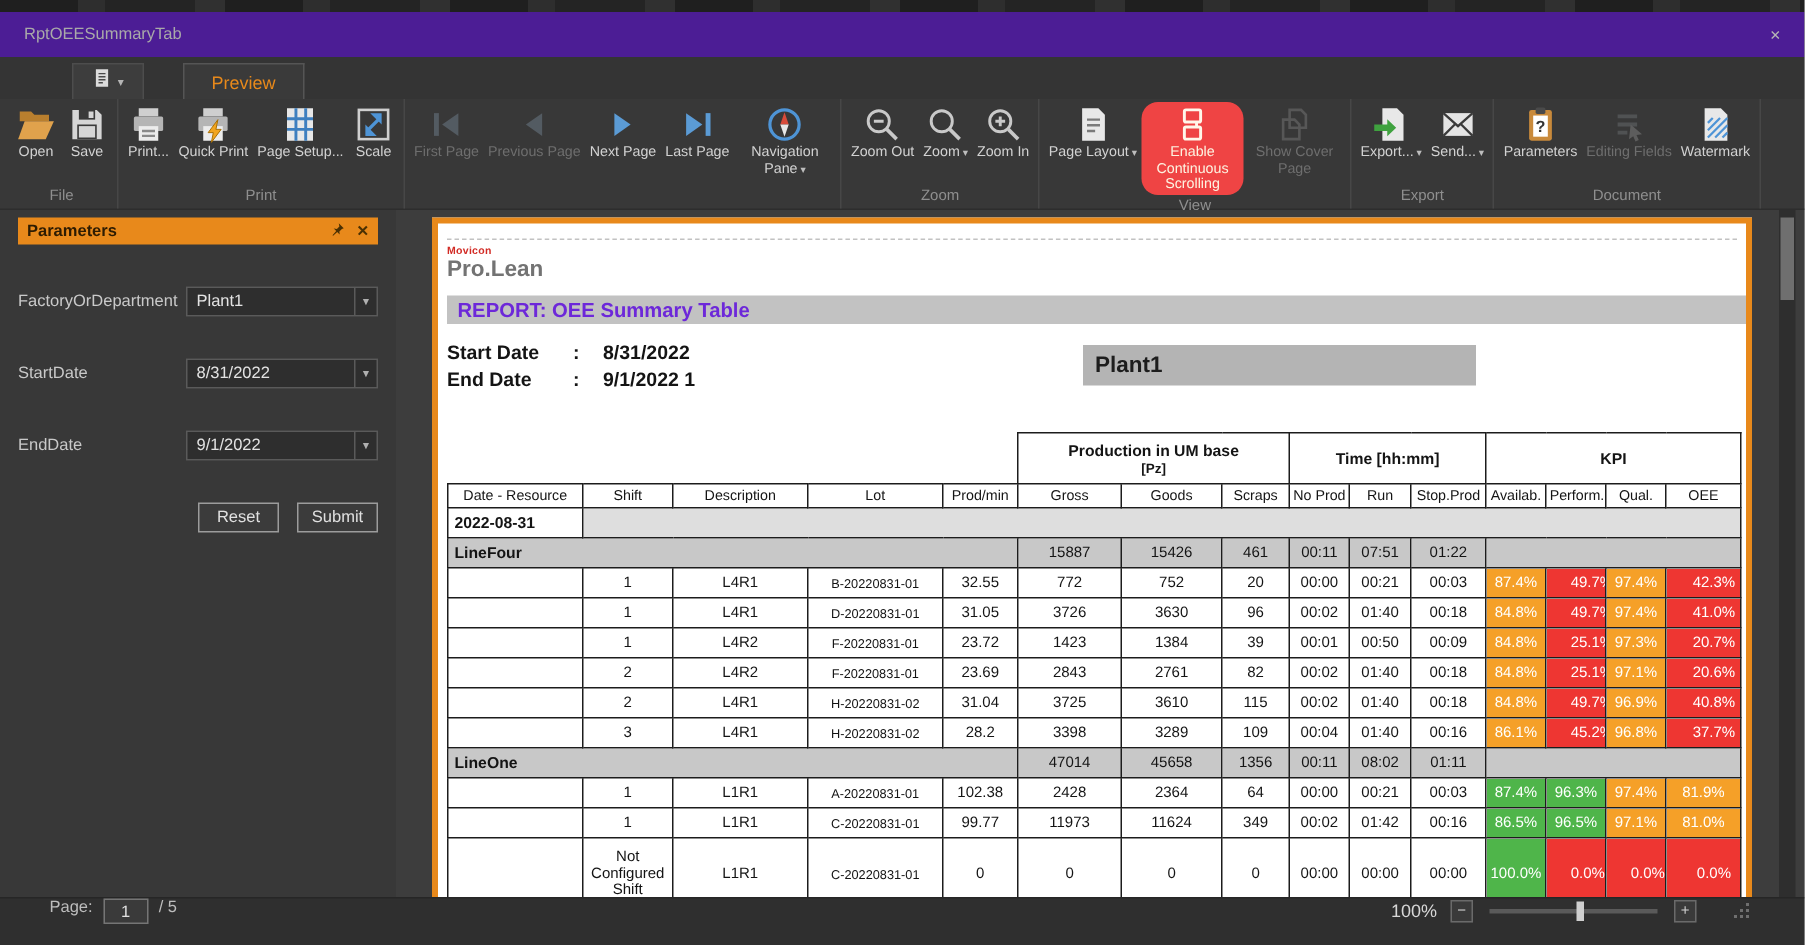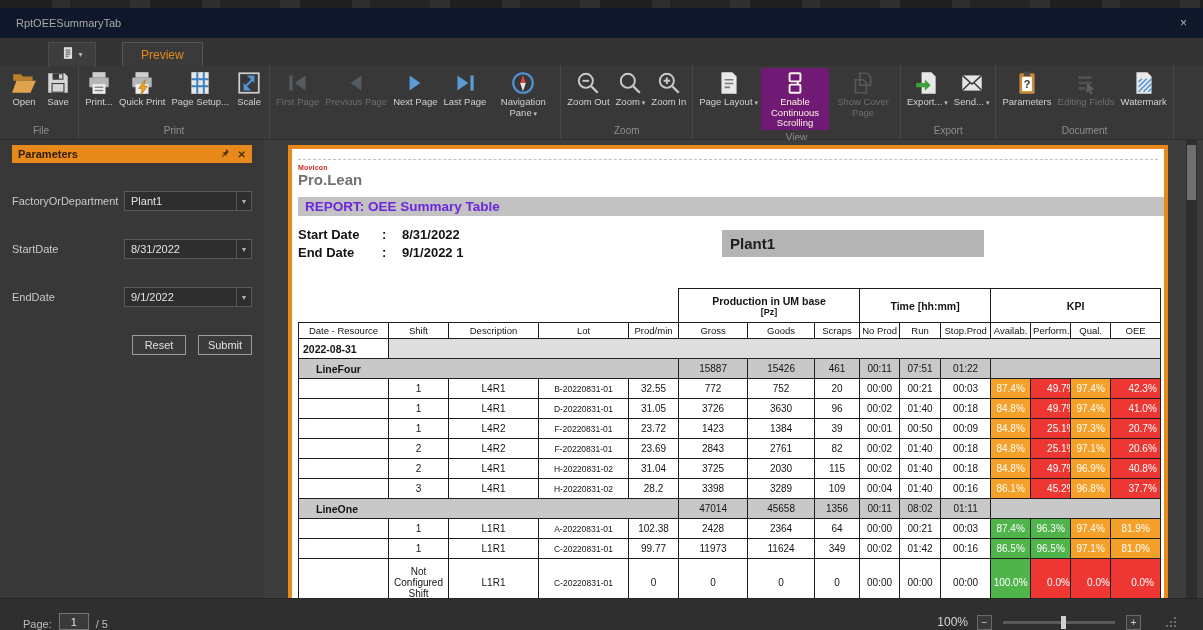--- a/index.html
+++ b/index.html
@@ -6,41 +6,41 @@
   html,body { margin:0; padding:0; }
   body {
     width:1203px; height:630px; overflow:hidden; position:relative;
     background:#383838; font-family:"Liberation Sans", sans-serif; color:#d6d6d6;
   }
   
   .top-strip { height:8px;
     background:repeating-linear-gradient(90deg,#1f1f1f 0 52px,#2e2e2e 52px 70px,#242424 70px 130px,#303030 130px 150px);
   }
   
-  .title-bar { height:30px; display:flex; align-items:center; padding:0 16px; background:#0f172a; }
+  .title-bar { height:30px; display:flex; align-items:center; padding:0 16px; background:#4c1d95; }
   .win-title { flex:1; font-size:11px; color:#a9a9a9; }
   .close-x { color:#b5b5b5; font-size:12px; cursor:default; }
   
   .tab-bar { height:28px; background:#343434; display:flex; align-items:flex-end; padding-left:48px; }
   .file-tab { width:48px; height:24px; background:#3d3d3d; border:1px solid #4d4d4d; border-bottom:none;
     display:flex; align-items:center; justify-content:center; gap:3px; }
   .file-tab svg { width:14px; height:14px; }
   .tab-caret { font-size:8px; color:#b5b5b5; }
   .preview-tab { height:24px; margin-left:26px; padding:0 18px; background:#3a3a3a;
     border:1px solid #555; border-bottom:none; color:#E8891B; font-size:12px; display:flex; align-items:center; }
   
   .ribbon { height:74px; display:flex; background:#383838; border-bottom:1px solid #2d2d2d; padding-left:4px; }
   .rgroup { display:flex; flex-direction:column; border-right:1px solid #474747; padding:2px 3px 0; }
   .rrow { flex:1; display:flex; align-items:flex-start; }
   .rbtn { min-width:34px; max-width:100px; padding:2px 3px 1px; display:flex; flex-direction:column; align-items:center; }
   .ricon { width:26px; height:26px; flex:none; }
   .ricon svg { width:26px; height:26px; display:block; }
   .rlabel { font-size:9.5px; line-height:10.5px; text-align:center; color:#d2d2d2; max-width:62px; margin-top:1px; }
   .caret { font-size:7px; color:#bdbdbd; }
-  .rbtn.active { background:#701a75; border-radius:0; }
+  .rbtn.active { background:#ef4444; border-radius:11px; }
   .rbtn.active .rlabel { color:#fdf3e1; }
   .rbtn.disabled .rlabel { color:#6e6e6e; }
   .rbtn.disabled .ricon { opacity:.38; filter:grayscale(70%); }
   .glabel { font-size:10px; color:#8f8f8f; text-align:center; padding:2px 2px 3px; }
   
   .main { position:absolute; top:140px; left:0; right:0; bottom:32px; background:#3d3d3d; display:flex; }
   .params { width:264px; background:#383838; padding:5px 12px; flex:none; }
   .pheader { height:18px; background:#E8891B; color:#2e1c02; font-size:11px; font-weight:bold;
     display:flex; align-items:center; padding:0 6px; }
   .phspace { flex:1; }
@@ -76,32 +76,32 @@
   table.oee { border-collapse:collapse; table-layout:fixed; width:862px; margin-top:6px; }
   .oee td, .oee th { font-size:10px; font-weight:normal; padding:0 2px; text-align:center; height:20px;
     border:1px solid #1c1c1c; color:#141414; overflow:hidden; background:#fff; }
   .oee .nb { border:none; background:#fff; }
   .oee th.gh { font-weight:bold; font-size:10.5px; height:34px; }
   .oee .sub { display:block; font-size:9px; font-weight:bold; }
   .oee tr.colhdr td { height:16px; font-size:9.5px; }
   .oee .datecell { font-weight:bold; text-align:left; padding-left:4px; font-size:10.5px; }
   .oee .datefill { background:#dedede; }
   .oee .grp { background:#c8c8c8; }
-  .oee .grp.l { text-align:left; font-weight:bold; padding-left:17px; font-size:10.5px; }
+  .oee .grp.l { text-align:left; font-weight:bold; padding-left:4px; font-size:10.5px; }
   .oee .lot { font-size:8.5px; }
   .oee .k-orange { background:#F5A028; color:#fff; }
   .oee .k-red   { background:#EE3632; color:#fff;padding-left:16px; }
   .oee .k-green { background:#4FB54A; color:#fff; }
   .oee tr.tall td { height:48px; }
   
   .vscroll { position:absolute; right:6px; top:0; bottom:0; width:11px; background:#2e2e2e; }
   .vthumb { position:absolute; left:1px; top:5px; width:9px; height:55px; background:#6f6f6f; }
   
   .status { position:absolute; left:0; right:0; bottom:0; height:32px; background:#2f2f2f;
-    border-top:1px solid #262626; display:flex; align-items:flex-end; padding:0 23px; font-size:11px; color:#bdbdbd; }
+    border-top:1px solid #262626; display:flex; align-items:flex-start; padding:0 33px; font-size:11px; color:#bdbdbd; }
   .pageinput { width:30px; height:17px; background:#3a3a3a; border:1px solid #757575; color:#e0e0e0;
     text-align:center; font-size:11px; margin:0 7px; font-family:"Liberation Sans",sans-serif; }
   .status-right { margin-left:auto; display:flex; align-items:center; gap:9px; }
   .zpercent { color:#d8d8d8; font-size:12px; }
   .zoom-btn { width:15px; height:15px; border:1px solid #6a6a6a; background:#3a3a3a; color:#cfcfcf;
     font-size:10px; line-height:13px; text-align:center; }
   .slider { width:112px; height:3px; background:#5a5a5a; position:relative; margin:0 2px; }
   .slider-thumb { position:absolute; left:52%; top:-5px; width:5px; height:13px; background:#cfcfcf; }
   .grip { width:16px; height:16px; position:relative; margin-left:14px; }
   .grip::before { content:""; position:absolute; left:2px; bottom:3px; width:2px; height:2px; background:#6f6f6f;
@@ -560,21 +560,21 @@
                 <td class="k-orange">97.1%</td>
                 <td class="k-red">20.6%</td>
               </tr>
               <tr>
                 <td></td>
                 <td>2</td>
                 <td>L4R1</td>
                 <td class="lot">H-20220831-02</td>
                 <td>31.04</td>
                 <td>3725</td>
-                <td>2030</td>
+                <td>3610</td>
                 <td>115</td>
                 <td>00:02</td>
                 <td>01:40</td>
                 <td>00:18</td>
                 <td class="k-orange">84.8%</td>
                 <td class="k-red">49.7%</td>
                 <td class="k-orange">96.9%</td>
                 <td class="k-red">40.8%</td>
               </tr>
               <tr>

